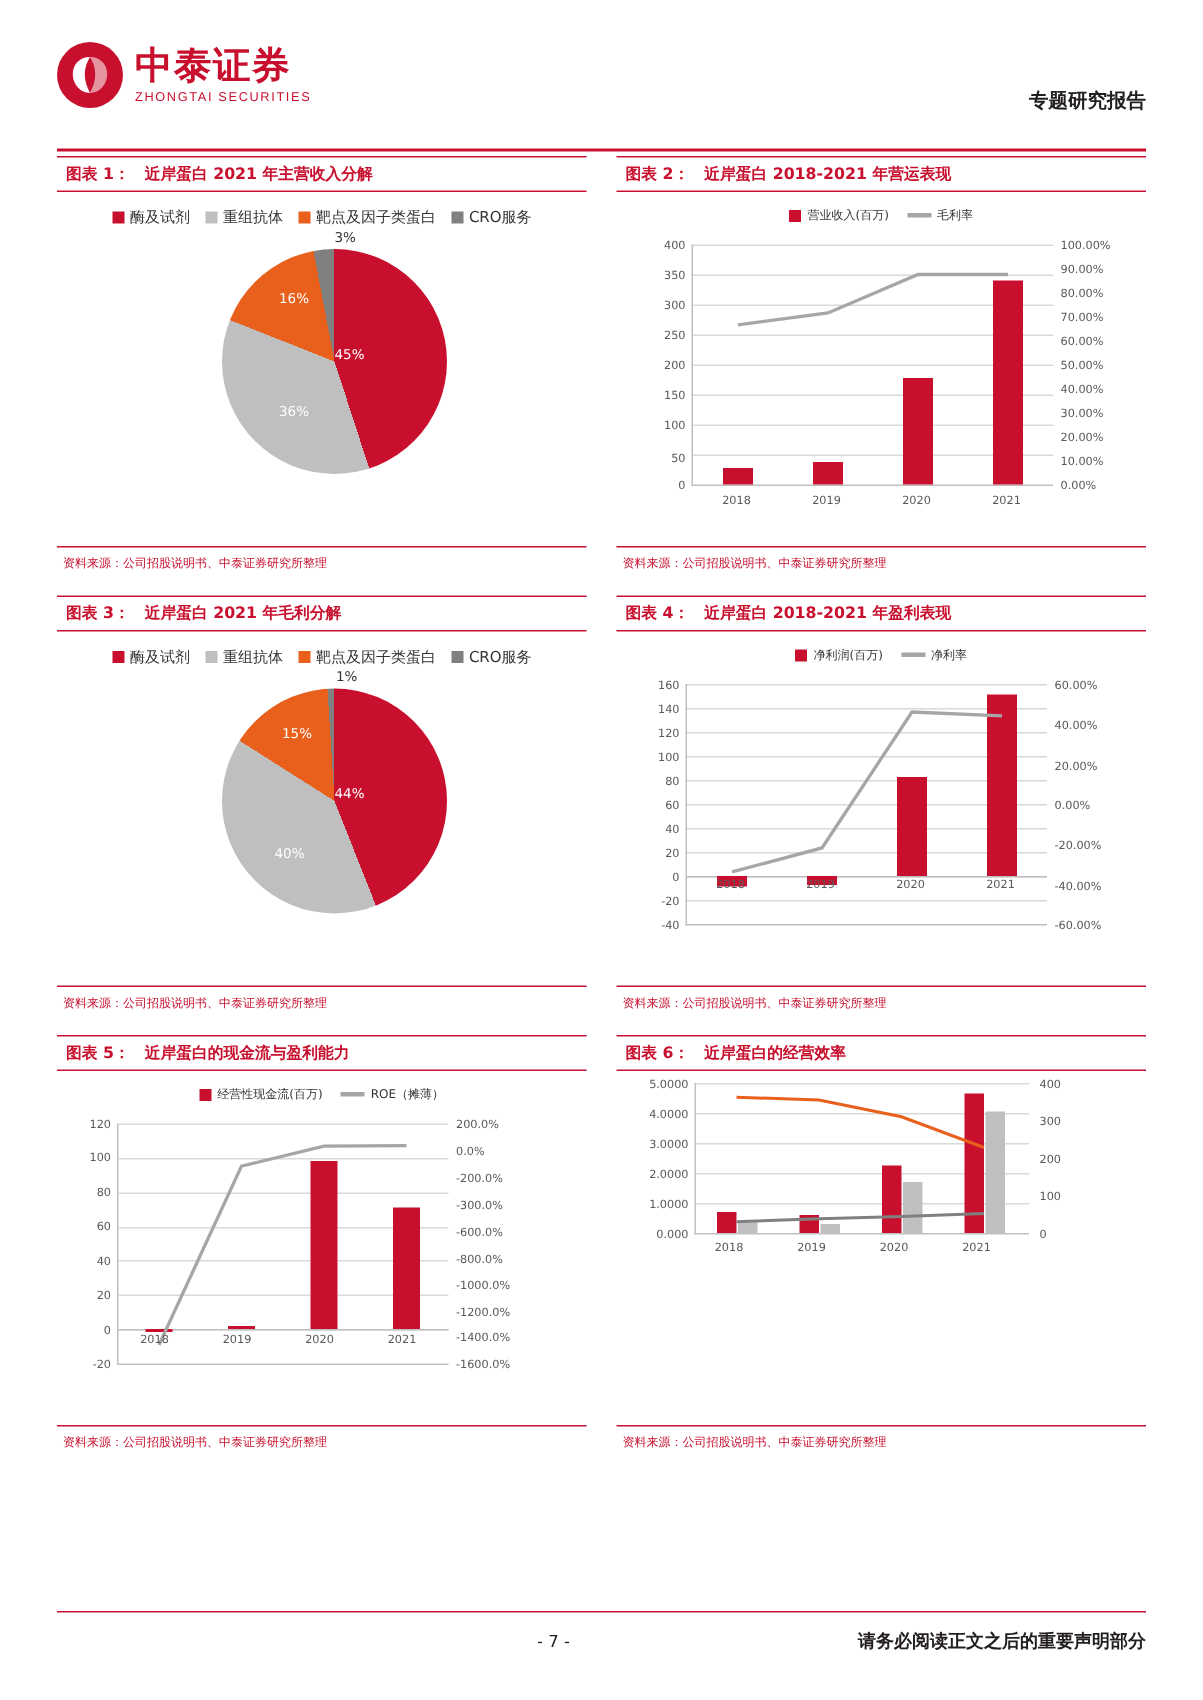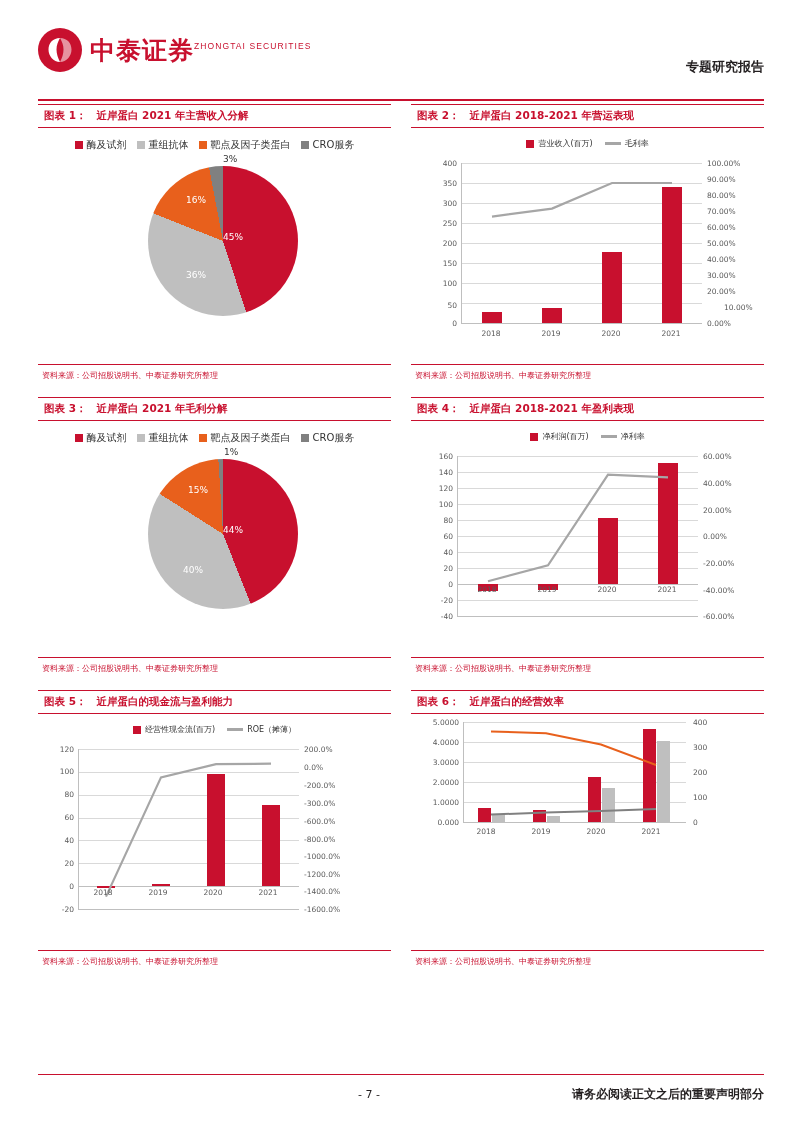--- a/index.html
+++ b/index.html
@@ -4,21 +4,21 @@
 <style>
   html,body{margin:0;padding:0;}
   body{width:802px;height:1133px;background:#ffffff;font-family:"Liberation Sans","DejaVu Sans",sans-serif;color:#231f20;position:relative;}
   .page{position:relative;width:802px;height:1133px;box-sizing:border-box;}
 
   
   .header{position:absolute;left:38px;top:28px;width:726px;height:66px;}
   .logo{position:absolute;left:0;top:0;display:flex;align-items:center;gap:8px;}
   .logo-mark{width:44px;height:44px;border-radius:50%;background:#c8102e;display:flex;align-items:center;justify-content:center;}
   .logo-mark svg{display:block;}
-  .logo-text{display:flex;justify-content:center;line-height:1;}
+  .logo-text{display:flex;flex-direction:column;justify-content:center;line-height:1;}
   .logo-cn{font-size:25px;font-weight:bold;color:#c8102e;letter-spacing:1px;font-family:"DejaVu Sans",sans-serif;}
   .logo-en{font-size:8.5px;color:#c8102e;letter-spacing:1.1px;margin-top:4px;}
   .header-right{position:absolute;right:0;top:30px;font-size:13px;font-weight:bold;color:#231f20;font-family:Liberation Sans, sans-serif;}
   .header-rule{position:absolute;left:38px;top:99px;width:726px;height:2px;background:#c8102e;}
 
   
   .grid{position:absolute;left:38px;top:104px;width:726px;}
   .panel{width:353px;box-sizing:border-box;margin-bottom:12px;}
   .panel-title{border-top:1.5px solid #c8102e;border-bottom:1.5px solid #c8102e;padding:4px 4px 4px 6px;font-size:10.5px;font-weight:bold;color:#c8102e;font-family:"DejaVu Sans",sans-serif;white-space:nowrap;}
   .panel-title .num{margin-right:10px;}
@@ -169,21 +169,21 @@
 
             <div class="ytickr" style="left:296px;top:10px;">100.00%</div>
             <div class="ytickr" style="left:296px;top:26px;">90.00%</div>
             <div class="ytickr" style="left:296px;top:42px;">80.00%</div>
             <div class="ytickr" style="left:296px;top:58px;">70.00%</div>
             <div class="ytickr" style="left:296px;top:74px;">60.00%</div>
             <div class="ytickr" style="left:296px;top:90px;">50.00%</div>
             <div class="ytickr" style="left:296px;top:106px;">40.00%</div>
             <div class="ytickr" style="left:296px;top:122px;">30.00%</div>
             <div class="ytickr" style="left:296px;top:138px;">20.00%</div>
-            <div class="ytickr" style="left:313px;top:154px;">10.00%</div>
+            <div class="ytickr" style="left:296px;top:154px;">10.00%</div>
             <div class="ytickr" style="left:296px;top:170px;">0.00%</div>
 
             <div class="xtick" style="left:60px;top:180px;width:40px;">2018</div>
             <div class="xtick" style="left:120px;top:180px;width:40px;">2019</div>
             <div class="xtick" style="left:180px;top:180px;width:40px;">2020</div>
             <div class="xtick" style="left:240px;top:180px;width:40px;">2021</div>
           </div>
         </div>
         <div class="panel-src">资料来源：公司招股说明书、中泰证券研究所整理</div>
       </div>

